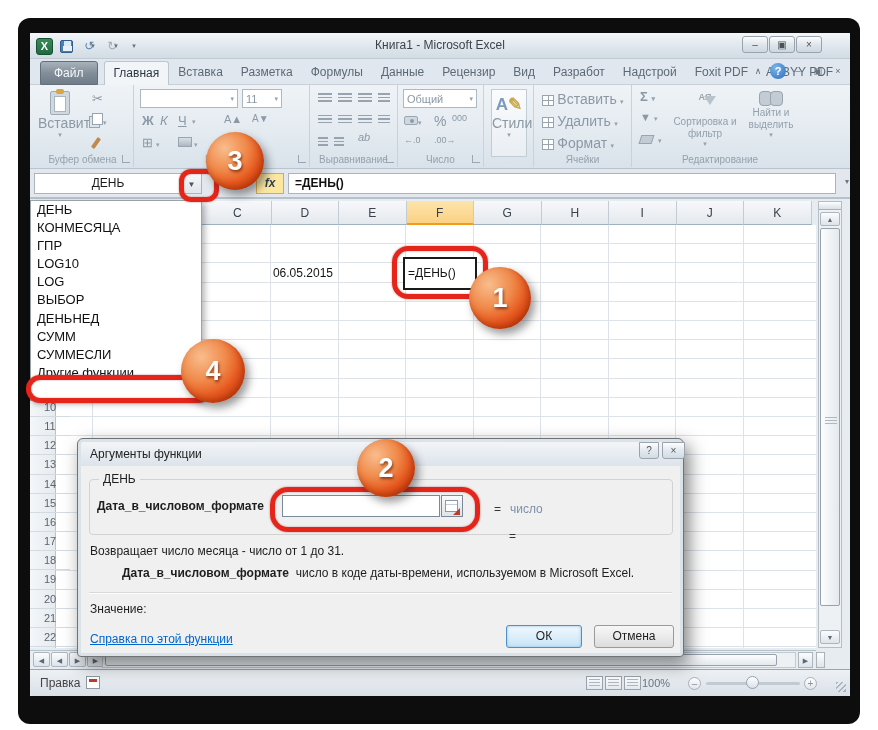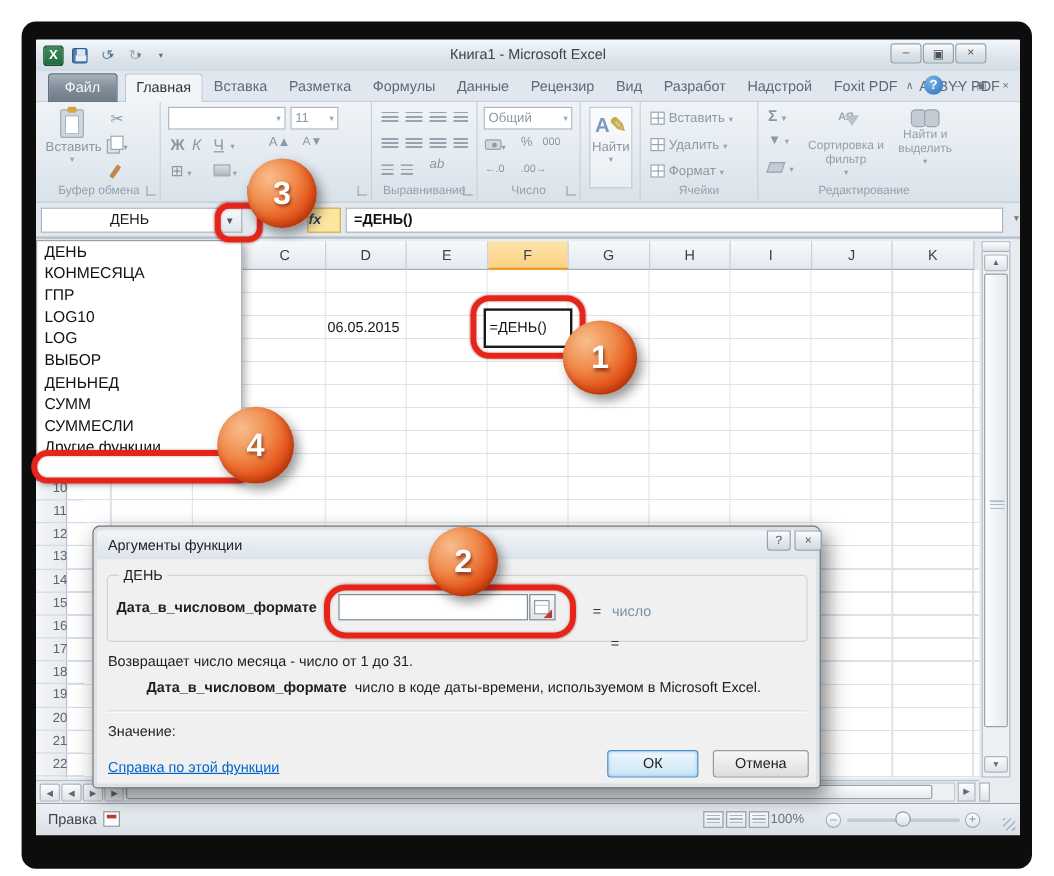--- a/index.html
+++ b/index.html
@@ -42,21 +42,21 @@
   
   .ribbon { position:absolute; left:0; top:52px; width:100%; height:84px;
     background:linear-gradient(#eff3f7,#e3eaf0 60%,#d9e2ea); border-bottom:1px solid #b9c4ce; color:#8b99a5; }
   .grp { position:absolute; top:0; height:82px; border-right:1px solid #c9d2da; }
   .grplabel { position:absolute; bottom:2px; left:0; width:100%; text-align:center; font-size:10px; color:#94a1ac; }
   .launch { position:absolute; right:3px; bottom:4px; width:8px; height:8px; border:1px solid #9aa7b2; border-top:none; border-right:none; }
   .combo { background:#fff; border:1px solid #aeb8c1; height:19px; font-size:11px; color:#8b99a5; display:flex; align-items:center;
     padding:0 3px; justify-content:space-between; }
   .dd { font-size:7px; color:#97a2ac; }
   .ric { font-size:13px; color:#8b99a5; }
-  .btxt { font-size:11px; color:#8b99a5; }
+  .btxt { font-size:14px; color:#8b99a5; }
   .clip-ic { width:20px; height:26px; position:relative; margin:0 auto; }
   .clip-ic .board { position:absolute; left:0; top:2px; width:20px; height:24px; background:#cfd8df; border:1px solid #9fabb5; border-radius:2px; }
   .clip-ic .clip { position:absolute; left:6px; top:0; width:8px; height:5px; background:#d9a441; border-radius:2px; }
   .clip-ic .page { position:absolute; left:4px; top:7px; width:12px; height:16px; background:#fff; border:1px solid #aab4bd; }
   .copy-ic { width:11px; height:12px; border:1px solid #98a4ae; background:#fff; box-shadow:-3px 3px 0 -1px #dde4ea, -3px 3px 0 0 #98a4ae; }
   .brush-ic { width:4px; height:12px; background:#c2894b; transform:rotate(35deg); border-radius:1px; }
   .mini-lines { width:14px; height:9px; background:repeating-linear-gradient(#97a4b0 0 1.5px, transparent 1.5px 3.5px); }
   .mini-lines.sm { width:10px; }
   .money-ic { width:14px; height:9px; background:#cfd8df; border:1px solid #9aa7b2; border-radius:2px; position:relative; }
   .money-ic::after { content:""; position:absolute; left:5px; top:2px; width:4px; height:4px; border-radius:50%; background:#8e9ba6; }
@@ -70,21 +70,21 @@
   .twoline { font-size:10px; line-height:12px; text-align:center; color:#93a0ac; }
 
   
   .frow { position:absolute; left:0; top:136px; width:100%; height:30px; background:#e2e8ed; border-bottom:2px solid #b6c1cb; }
   .namebox { position:absolute; left:4px; top:4px; width:148px; height:21px; background:#fff; border:1px solid #a9b4bd; 
     font-size:12px; color:#1b1b1b; text-align:center; line-height:19px; }
   .nb-drop { position:absolute; left:152px; top:4px; width:20px; height:21px; background:linear-gradient(#f7f9fb,#dfe6ec); 
     border:1px solid #a9b4bd; border-left:none; text-align:center; font-size:8px; line-height:21px; color:#4a545d; }
   .fx-check { position:absolute; left:204px; top:7px; font-size:12px; color:#7f8b96; }
   .fxbox { position:absolute; left:226px; top:4px; width:28px; height:21px; background:#fbe7a0; border:1px solid #d9a94e; 
-    font-style:italic; font-weight:bold; font-size:12px; color:#33414d; line-height:19px; }
+    text-align:center; font-style:italic; font-weight:bold; font-size:12px; color:#33414d; line-height:19px; }
   .fbar { position:absolute; left:258px; top:4px; right:14px; height:21px; background:#fff; border:1px solid #a9b4bd; 
     font-size:12px; color:#111; line-height:19px; padding-left:6px; font-weight:bold; }
   .fbar-exp { position:absolute; right:1px; top:8px; font-size:8px; color:#6b7680; }
 
   
   .hdr-strip { position:absolute; left:0; top:168px; width:174px; height:24px; background:linear-gradient(#f7f8fa,#e4e9ef); border-bottom:1px solid #9fb0c0; }
   .cols { position:absolute; left:174px; top:168px; height:24px; display:flex; }
   .colhdr { width:67.5px; height:24px; text-align:center; line-height:24px; font-size:12px; color:#39424b; 
     background:linear-gradient(#f7f8fa,#e4e9ef); border-right:1px solid #c3cbd4; border-bottom:1px solid #9fb0c0; }
   .colhdr.selected { background:linear-gradient(#fde4ab,#fbd184); border-bottom:2px solid #f29b1d; color:#4a3push10; }
@@ -320,21 +320,21 @@
           <span class="abs btxt" style="left:54px;top:28px;font-size:9px;">000</span>
           <span class="abs btxt" style="left:6px;top:50px;font-size:9px;">←.0</span>
           <span class="abs btxt" style="left:36px;top:50px;font-size:9px;">.00→</span>
           <div class="grplabel">Число</div>
           <span class="launch"></span>
         </div>
 
         <div class="grp" style="left:454px;width:50px;">
           <div class="abs" style="left:7px;top:4px;width:36px;height:68px;border:1px solid #c2ccd4;background:linear-gradient(#fbfcfd,#e9eef3);text-align:center;">
             <span style="font-size:17px;color:#7d9bbd;font-weight:bold;display:block;margin-top:4px;">А<span style="color:#c8a84a;">✎</span></span>
-            <span class="btxt">Найти</span>
+            <span class="btxt">Стили</span>
             <div class="dd">▾</div>
           </div>
         </div>
 
         <div class="grp" style="left:504px;width:98px;">
           <span class="abs" style="left:8px;top:6px;"><span class="grid-ic" style="display:inline-block;vertical-align:-2px;"></span> <span class="btxt">Вставить</span> <span class="dd">▾</span></span>
           <span class="abs" style="left:8px;top:28px;"><span class="grid-ic" style="display:inline-block;vertical-align:-2px;"></span> <span class="btxt">Удалить</span> <span class="dd">▾</span></span>
           <span class="abs" style="left:8px;top:50px;"><span class="grid-ic" style="display:inline-block;vertical-align:-2px;"></span> <span class="btxt">Формат</span> <span class="dd">▾</span></span>
           <div class="grplabel">Ячейки</div>
         </div>

